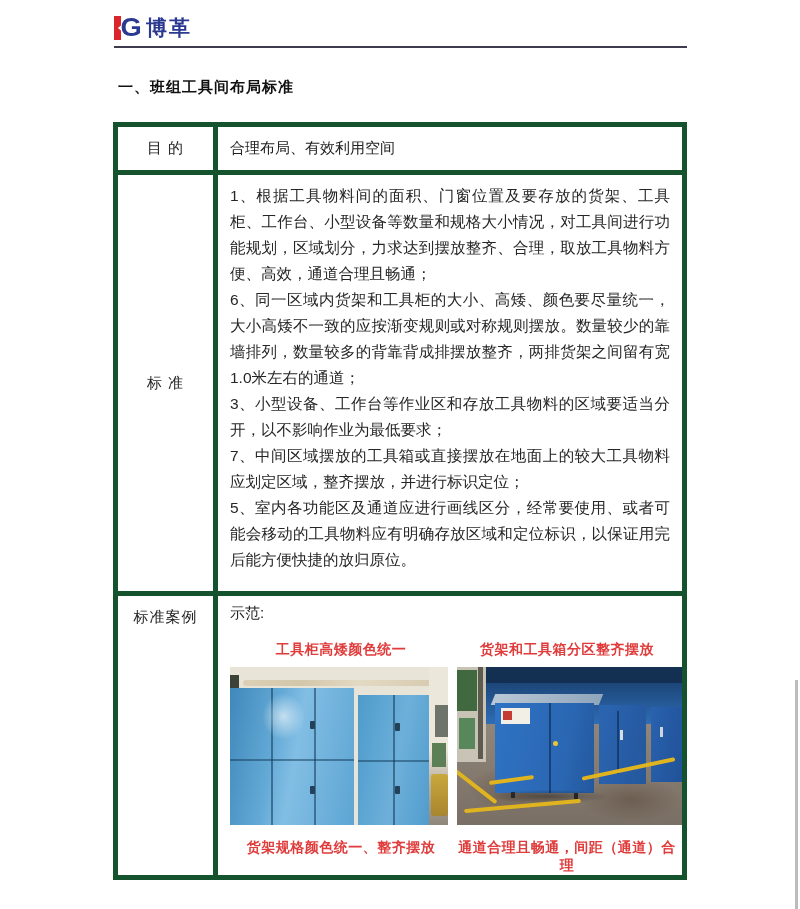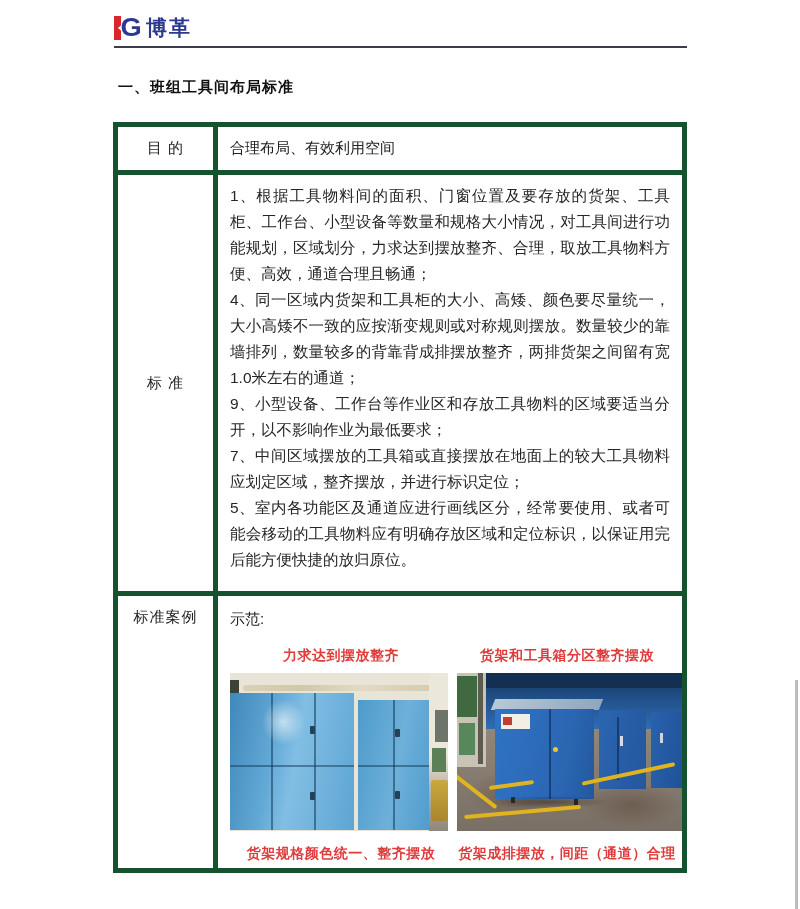--- a/index.html
+++ b/index.html
@@ -146,33 +146,33 @@
   <table class="std">
     <tbody>
         <tr>
       <td class="lbl" style="height:48px">目  的</td>
       <td class="val">合理布局、有效利用空间</td>
     </tr>
     <tr>
       <td class="lbl" style="height:404px">标  准</td>
       <td class="std-txt">
         <p>1、根据工具物料间的面积、门窗位置及要存放的货架、工具柜、工作台、小型设备等数量和规格大小情况，对工具间进行功能规划，区域划分，力求达到摆放整齐、合理，取放工具物料方便、高效，通道合理且畅通；</p>
-        <p>4、同一区域内货架和工具柜的大小、高矮、颜色要尽量统一，大小高矮不一致的应按渐变规则或对称规则摆放。数量较少的靠墙排列，数量较多的背靠背成排摆放整齐，两排货架之间留有宽1.0米左右的通道；</p>
-        <p>9、小型设备、工作台等作业区和存放工具物料的区域要适当分开，以不影响作业为最低要求；</p>
+        <p>6、同一区域内货架和工具柜的大小、高矮、颜色要尽量统一，大小高矮不一致的应按渐变规则或对称规则摆放。数量较少的靠墙排列，数量较多的背靠背成排摆放整齐，两排货架之间留有宽1.0米左右的通道；</p>
+        <p>3、小型设备、工作台等作业区和存放工具物料的区域要适当分开，以不影响作业为最低要求；</p>
         <p>7、中间区域摆放的工具箱或直接摆放在地面上的较大工具物料应划定区域，整齐摆放，并进行标识定位；</p>
         <p>5、室内各功能区及通道应进行画线区分，经常要使用、或者可能会移动的工具物料应有明确存放区域和定位标识，以保证用完后能方便快捷的放归原位。</p>
       </td>
     </tr>
     <tr>
       <td class="lbl" style="height:277px; vertical-align:top; padding-top:12px;">标准案例</td>
       <td class="method-cell">
         <div class="demo-label">示范:</div>
         <div class="demo-grid">
           <div class="cap-row">
-            <div class="cap l">力求达到摆放整齐</div>
+            <div class="cap l">工具柜高矮颜色统一</div>
             <div class="cap r">货架和工具箱分区整齐摆放</div>
           </div>
           <div class="photo-row">
 
             <div class="photoA">
               <div class="pa-smudge"></div>
               <div class="pa-darkcorner"></div>
               <div class="pa-bank1">
                 <div class="vseam" style="left:33%"></div>
                 <div class="vseam" style="left:68%"></div>
@@ -219,21 +219,21 @@
               <div class="pb-shadow"></div>
               <div class="yline yl1"></div>
               <div class="yline yl2"></div>
               <div class="yline yl3"></div>
               <div class="yline yl4"></div>
             </div>
 
           </div>
           <div class="cap-row bottom">
             <div class="cap l">货架规格颜色统一、整齐摆放</div>
-            <div class="cap r">货架成排摆放，间距（通道）合理</div>
+            <div class="cap r">通道合理且畅通，间距（通道）合理</div>
           </div>
         </div>
       </td>
     </tr>
   </tbody>
     </table>
 
   <div class="scroll-thumb"></div>
 </div>
 

